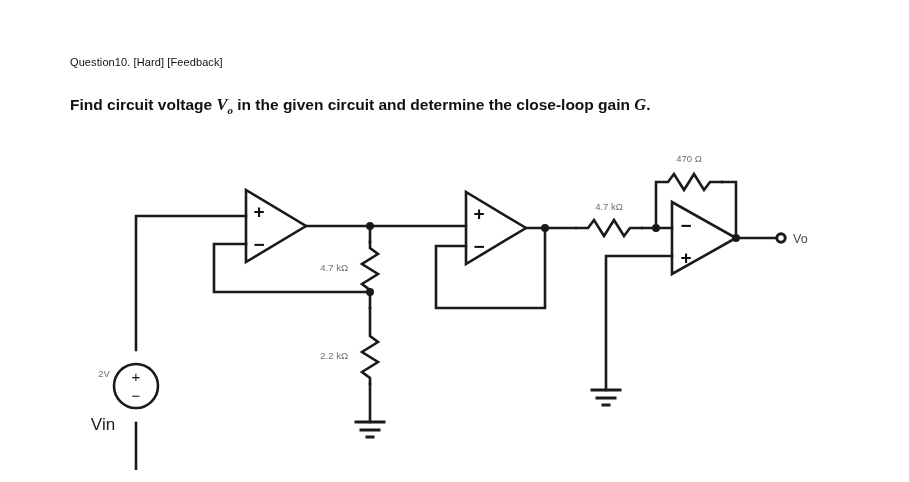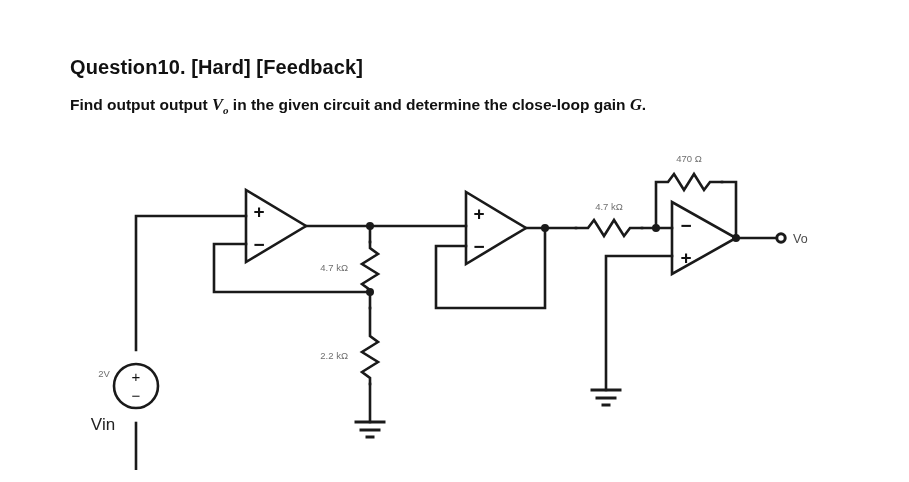--- a/index.html
+++ b/index.html
@@ -17,22 +17,22 @@
   }
   #page {
     position: relative;
     width: 909px;
     height: 482px;
   }
   .q-title {
     position: absolute;
     left: 70px;
     top: 56px;
-    font-size: 20px;
-    font-weight: bold;
+    font-size: 11px;
+    font-weight: normal;
     letter-spacing: 0.1px;
     color: #111111;
     white-space: nowrap;
   }
   .q-prompt {
     position: absolute;
     left: 70px;
     top: 95px;
     font-size: 15.5px;
     font-weight: bold;
@@ -88,21 +88,21 @@
     fill: #111111;
   }
 </style>
 </head>
 <body>
 
 <div id="page">
 
   <div class="q-title">Question10. [Hard] [Feedback]</div>
 
-  <div class="q-prompt"><span>Find output output </span><span class="var"><span>V</span><sub>o</sub></span><span> in the given circuit and determine the close-loop gain </span><span class="var">G</span><span>.</span></div>
+  <div class="q-prompt"><span>Find circuit voltage </span><span class="var"><span>V</span><sub>o</sub></span><span> in the given circuit and determine the close-loop gain </span><span class="var">G</span><span>.</span></div>
 
   <svg id="circuit" viewBox="0 0 909 330">
     <g fill="none" stroke="#1a1a1a" stroke-width="2.6" stroke-linecap="square">
 
       <path d="M136 210 L136 76 L246 76"></path>
 
       <path d="M136 283 L136 364"></path>
 
       <path d="M246 50 L246 122 L306 86 Z"></path>
       <path d="M306 86 L370 86"></path>

